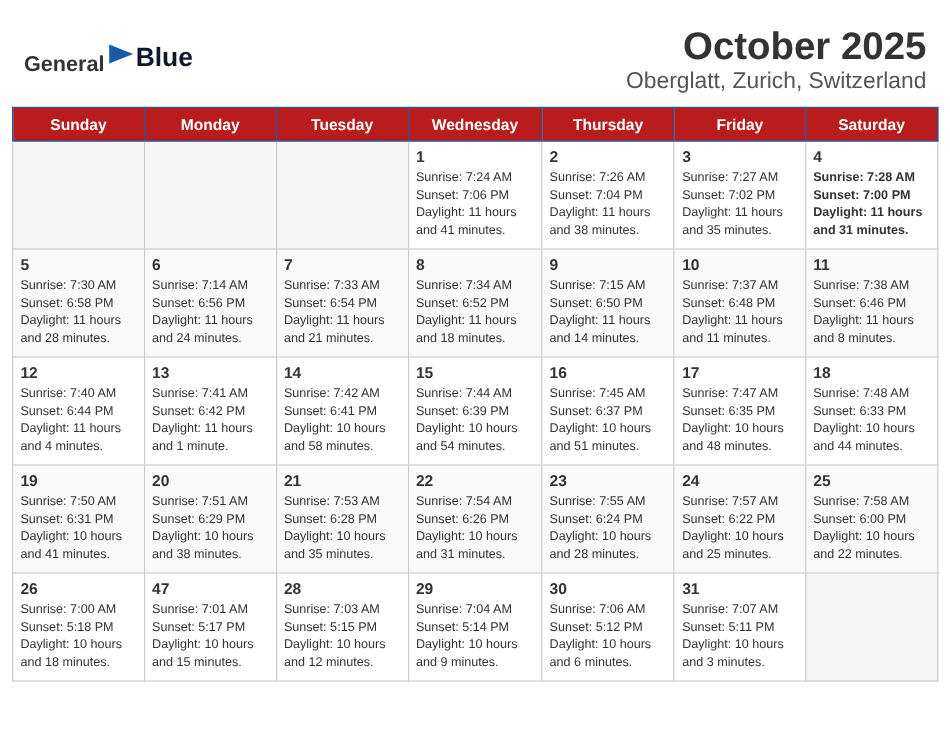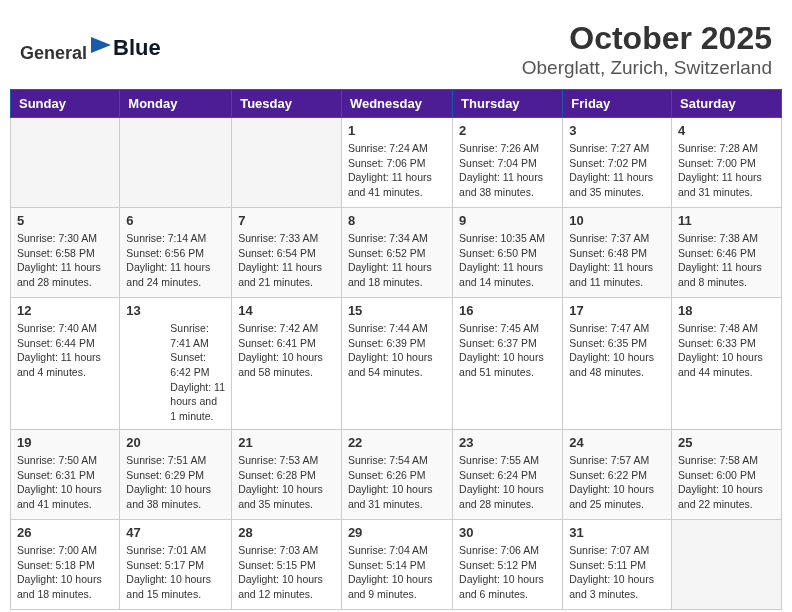--- a/index.html
+++ b/index.html
@@ -36,23 +36,23 @@
     .location-title {
       font-size: 19px;
       color: #555;
     }
     .calendar {
       width: 100%;
       border-collapse: collapse;
       margin-top: 5px;
     }
     .calendar th {
-      background-color: #4c1d95;
+      background-color: #b91c1c;
       color: white;
-      text-align: left;
+      text-align: center;
       padding: 6px 8px;
       font-size: 13px;
       border: 1px solid #1a5aad;
       margin-top: 19px;
     }
     .calendar td {
       vertical-align: top;
       padding: 5px 6px;
       border: 1px solid #ccc;
       width: 113px;
@@ -131,21 +131,21 @@
 Daylight: 11 hours and 38 minutes.</div>
         </td>
         <td>
           <span class="day-num">3</span>
           <div class="day-info" style="white-space: pre-line;">Sunrise: 7:27 AM
 Sunset: 7:02 PM
 Daylight: 11 hours and 35 minutes.</div>
         </td>
         <td>
           <span class="day-num">4</span>
-          <div class="day-info" style="white-space: pre-line;">Sunrise: 7:28 AM
+          <div class="day-info" style="white-space: pre-line; font-weight: bold;">Sunrise: 7:28 AM
 Sunset: 7:00 PM
 Daylight: 11 hours and 31 minutes.</div>
         </td>
       </tr>
       <tr class="week-row">
         <td>
           <span class="day-num">5</span>
           <div class="day-info" style="white-space: pre-line;">Sunrise: 7:30 AM
 Sunset: 6:58 PM
 Daylight: 11 hours and 28 minutes.</div>
@@ -163,21 +163,21 @@
 Daylight: 11 hours and 21 minutes.</div>
         </td>
         <td>
           <span class="day-num">8</span>
           <div class="day-info" style="white-space: pre-line;">Sunrise: 7:34 AM
 Sunset: 6:52 PM
 Daylight: 11 hours and 18 minutes.</div>
         </td>
         <td>
           <span class="day-num">9</span>
-          <div class="day-info" style="white-space: pre-line;">Sunrise: 10:35 AM
+          <div class="day-info" style="white-space: pre-line;">Sunrise: 7:15 AM
 Sunset: 6:50 PM
 Daylight: 11 hours and 14 minutes.</div>
         </td>
         <td>
           <span class="day-num">10</span>
           <div class="day-info" style="white-space: pre-line;">Sunrise: 7:37 AM
 Sunset: 6:48 PM
 Daylight: 11 hours and 11 minutes.</div>
         </td>
         <td>
@@ -189,21 +189,21 @@
       </tr>
       <tr class="week-row">
         <td>
           <span class="day-num">12</span>
           <div class="day-info" style="white-space: pre-line;">Sunrise: 7:40 AM
 Sunset: 6:44 PM
 Daylight: 11 hours and 4 minutes.</div>
         </td>
         <td>
           <span class="day-num">13</span>
-          <div class="day-info" style="white-space: pre-line; margin-left: 44px;">Sunrise: 7:41 AM
+          <div class="day-info" style="white-space: pre-line;">Sunrise: 7:41 AM
 Sunset: 6:42 PM
 Daylight: 11 hours and 1 minute.</div>
         </td>
         <td>
           <span class="day-num">14</span>
           <div class="day-info" style="white-space: pre-line;">Sunrise: 7:42 AM
 Sunset: 6:41 PM
 Daylight: 10 hours and 58 minutes.</div>
         </td>
         <td>

